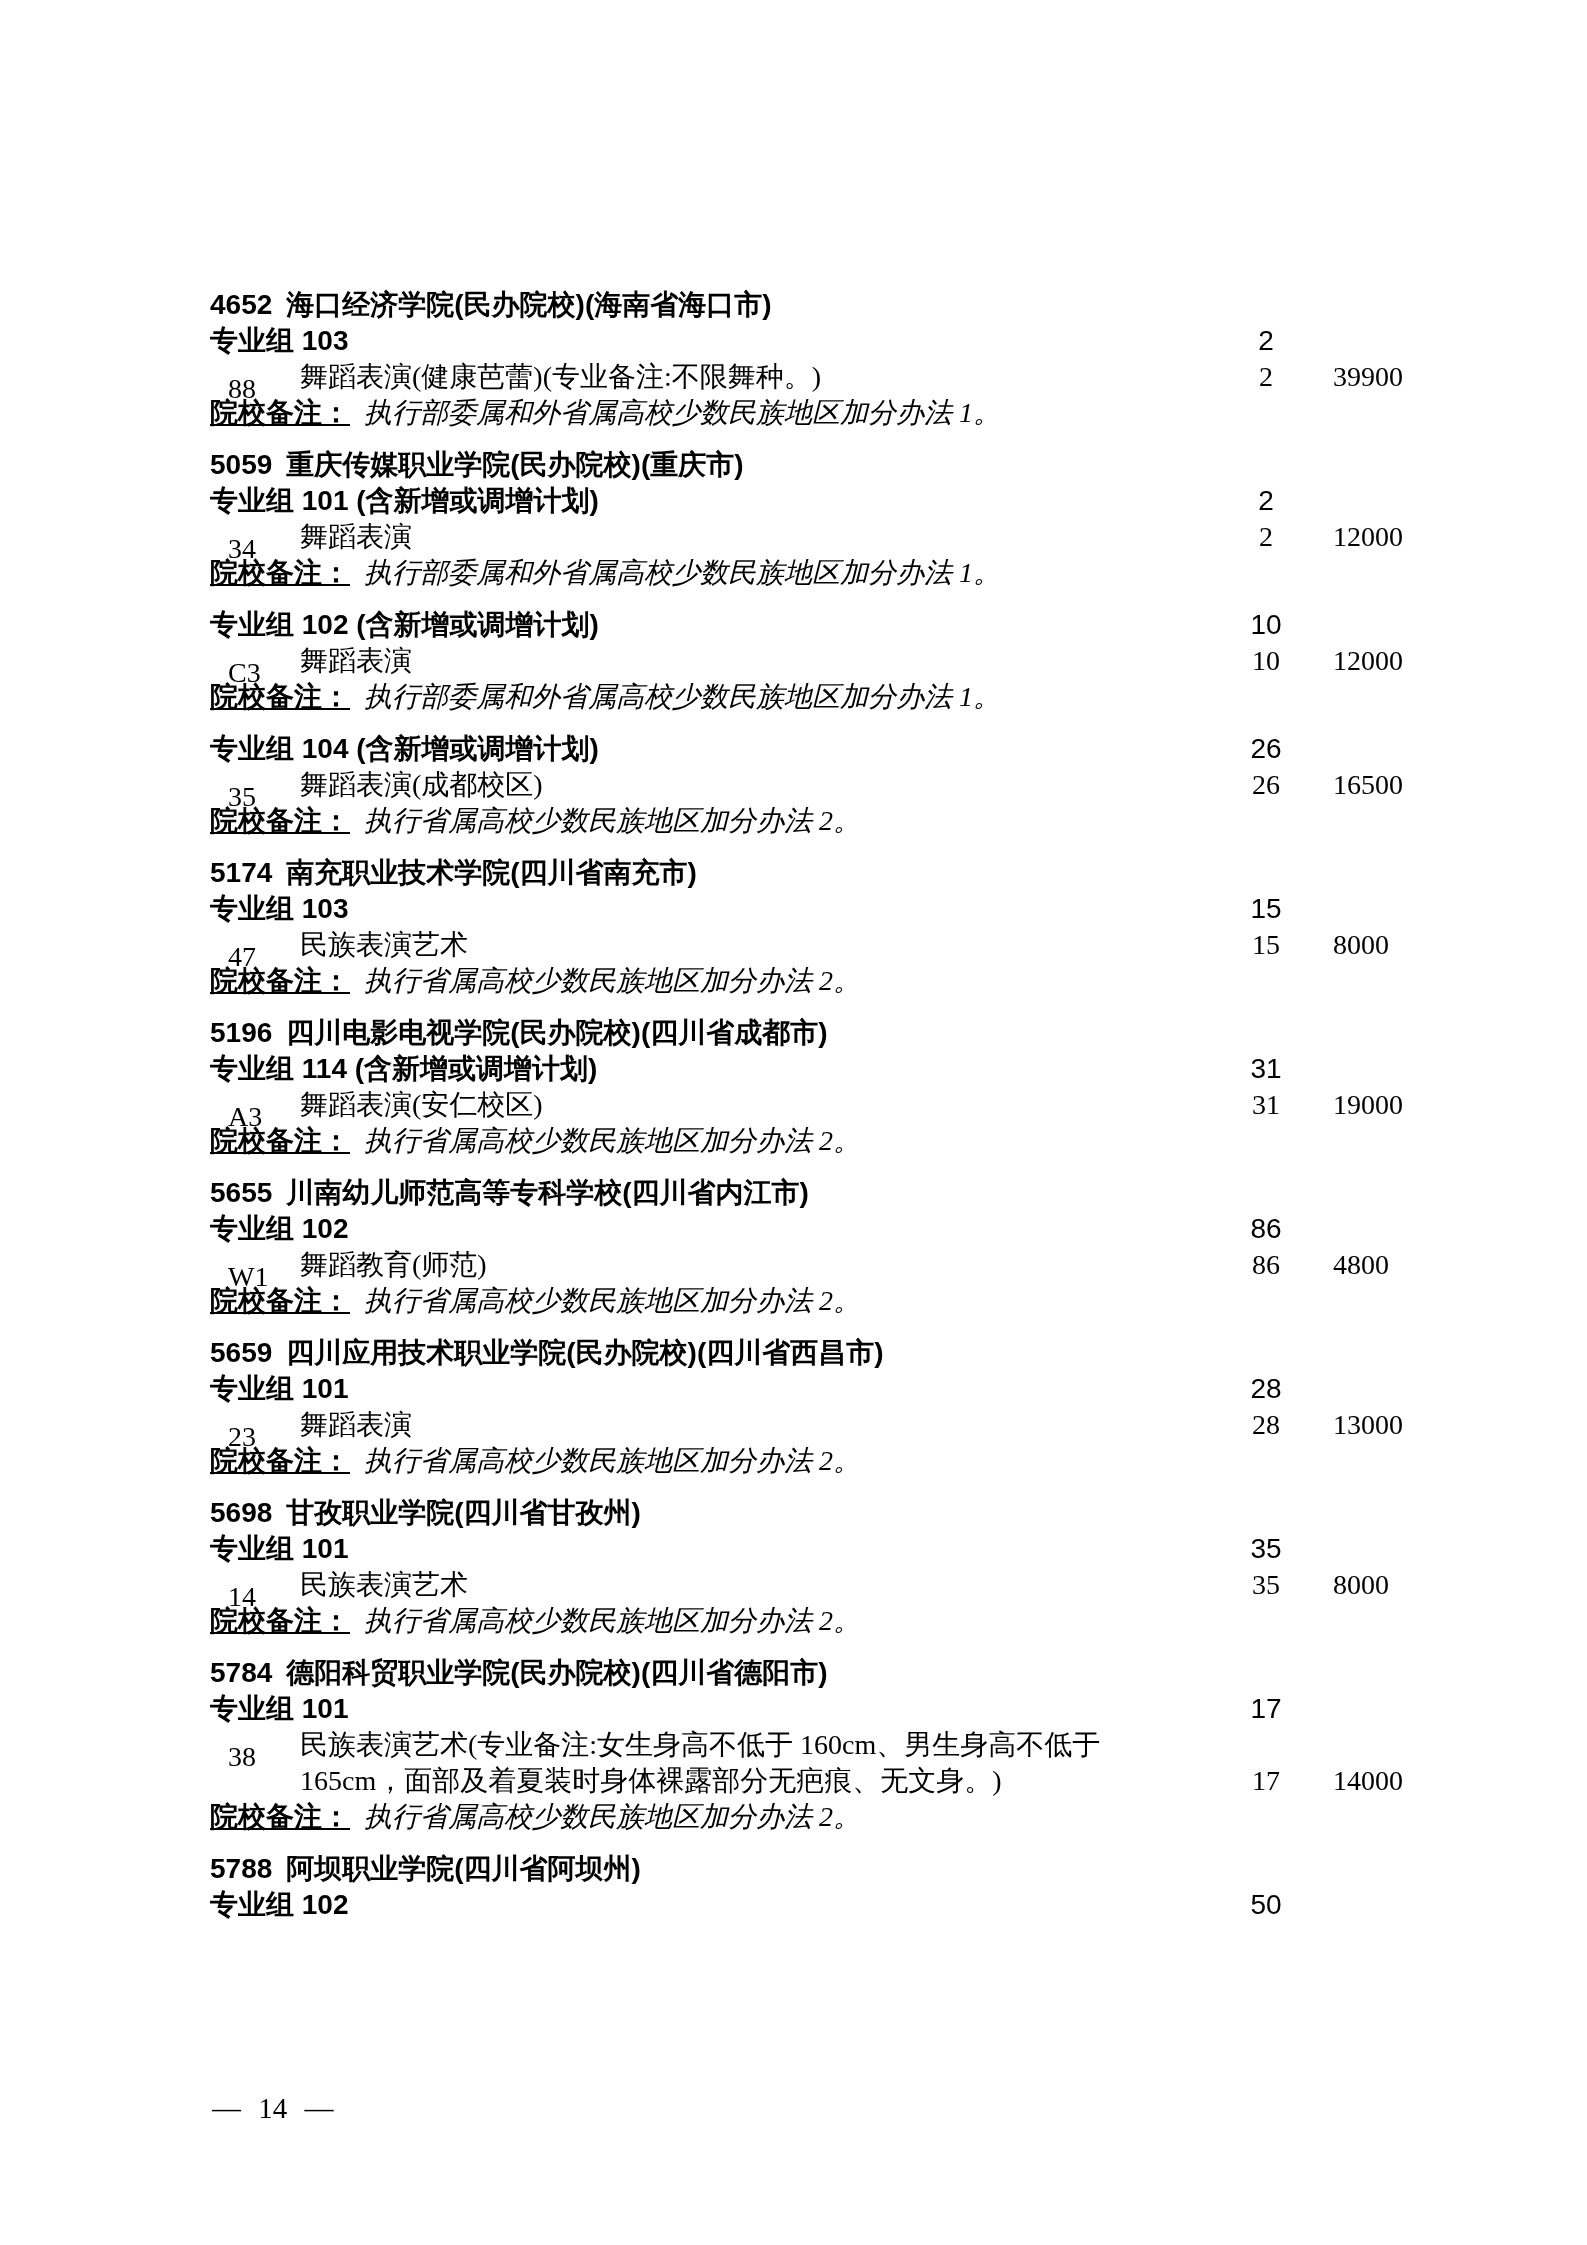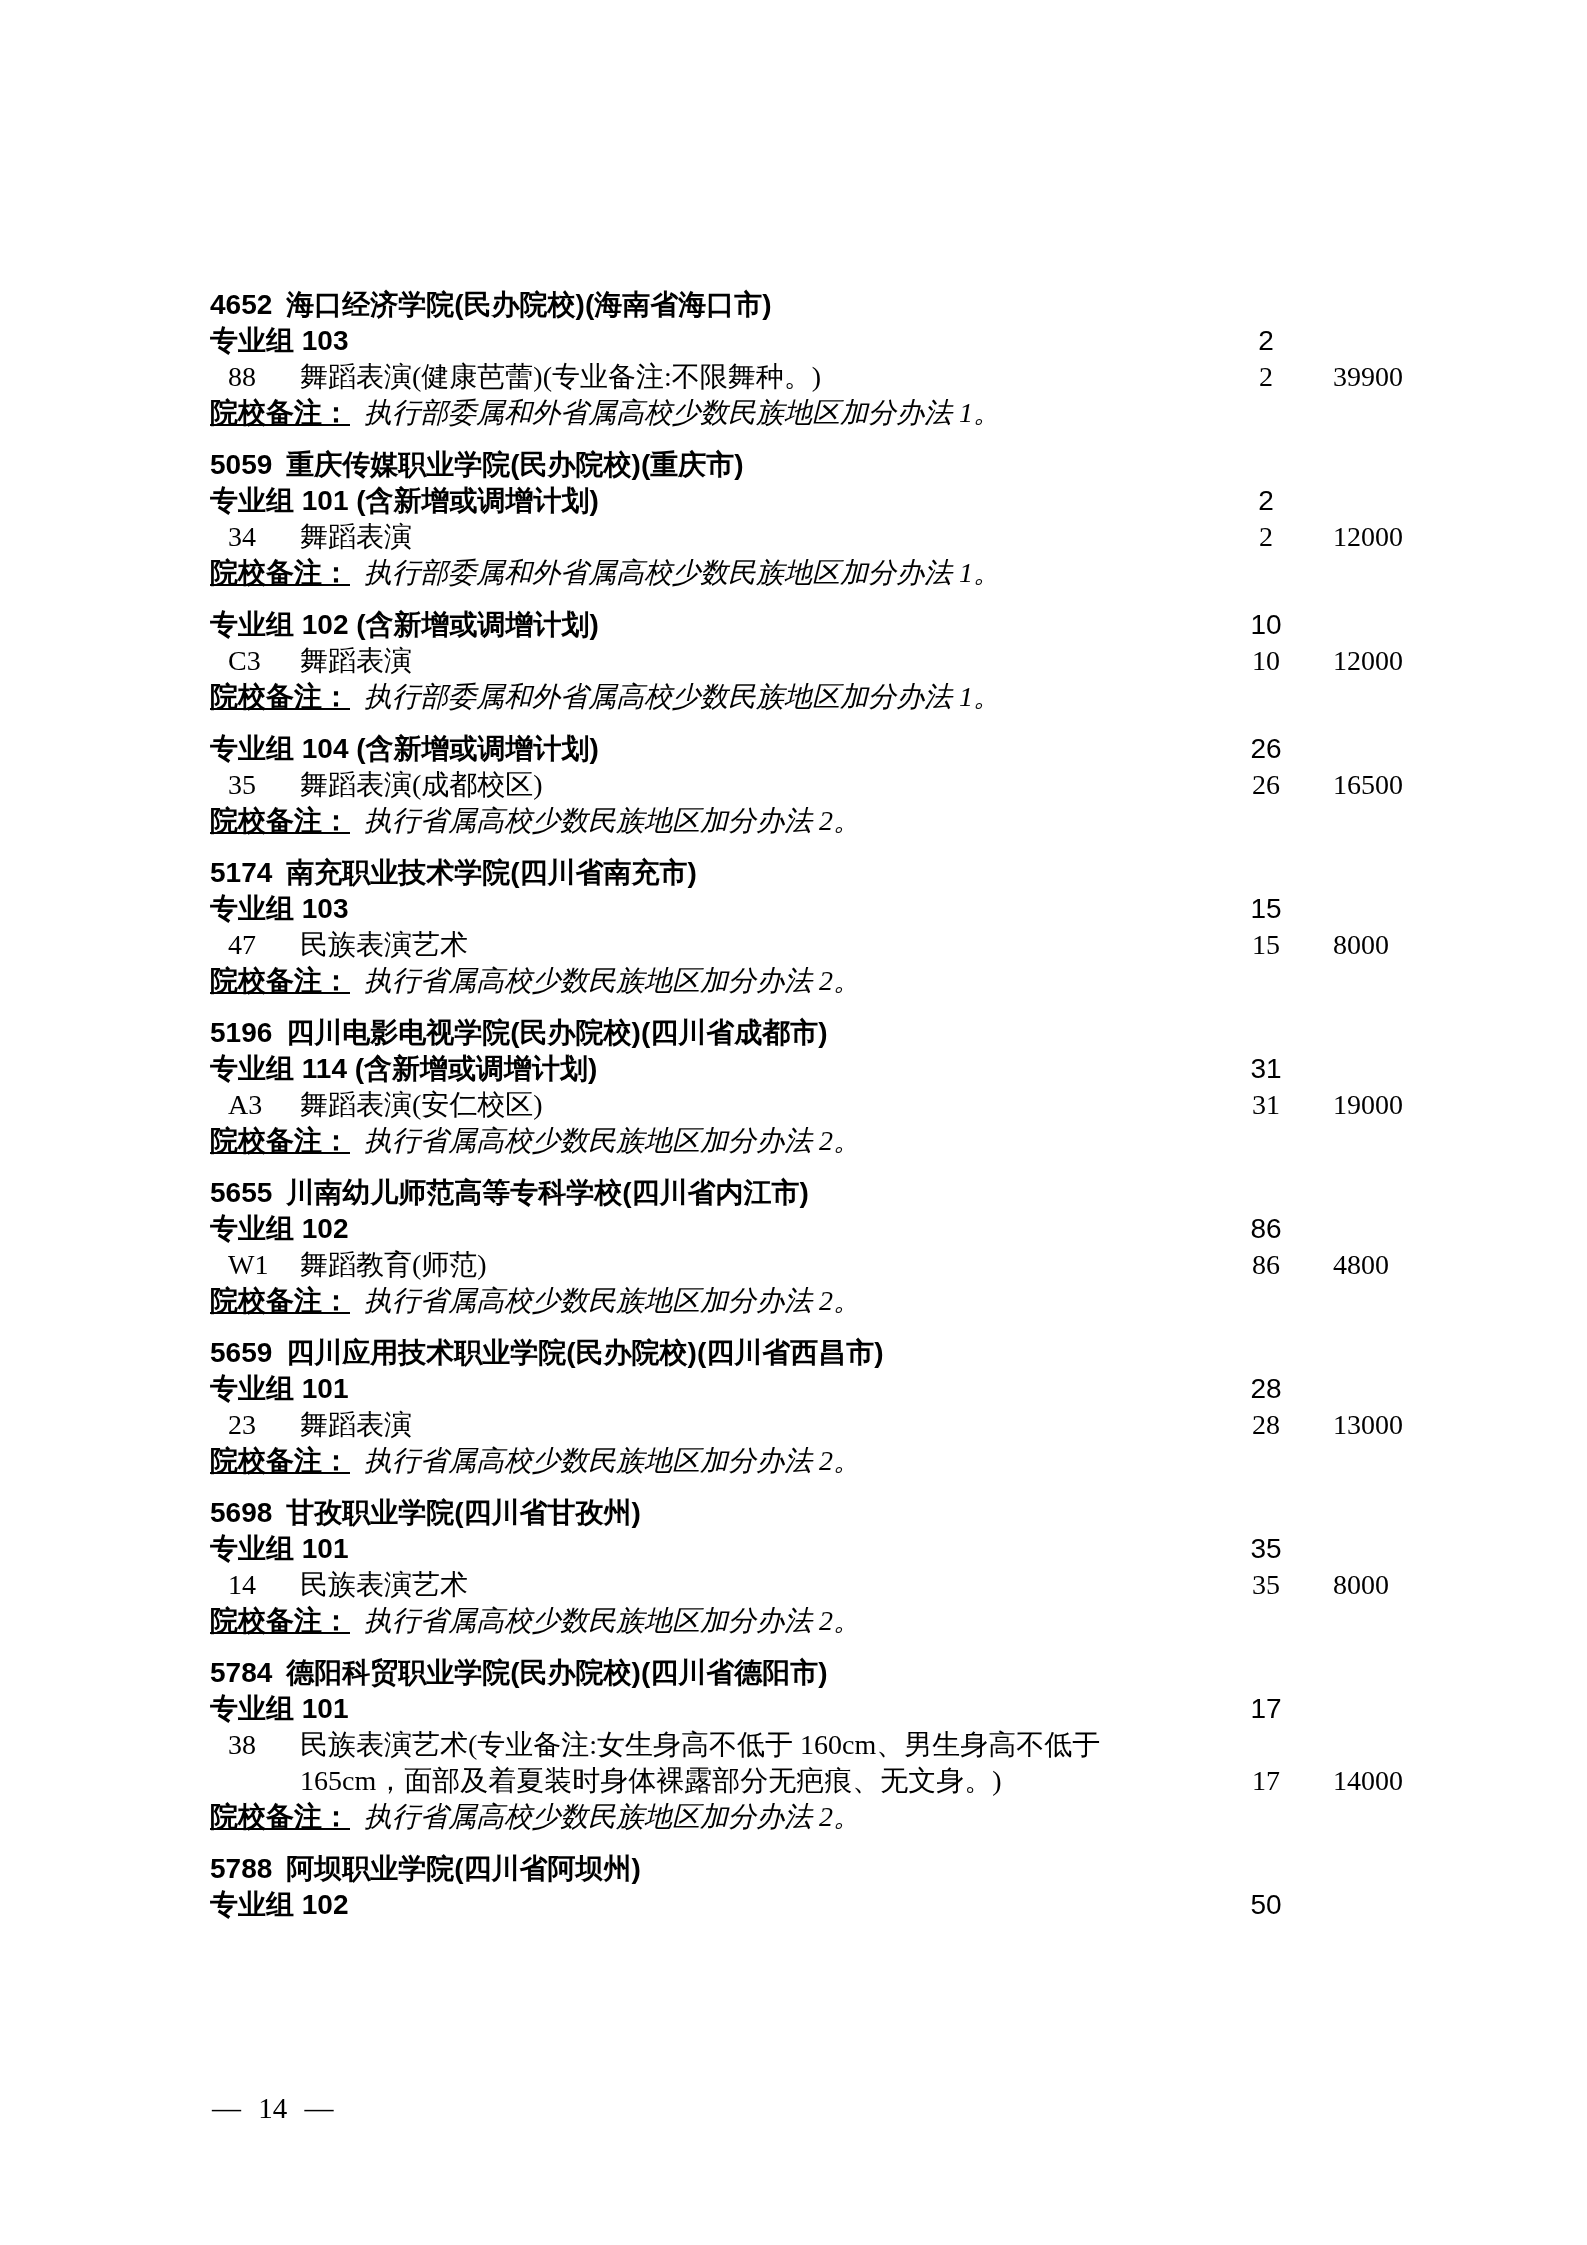--- a/index.html
+++ b/index.html
@@ -11,21 +11,21 @@
     font-family:"Liberation Serif","DejaVu Serif",serif;
   }
   .content { position:absolute; left:210px; top:287px; width:1310px; }
   .block { margin-bottom:16px; }
   .line { position:relative; min-height:36px; line-height:36px; font-size:28px; }
   .school-line, .group-line {
     font-family:"Liberation Sans","DejaVu Sans",sans-serif; font-weight:700;
   }
   .s-code { margin-right:14px; }
   .major-line { font-family:"Liberation Serif","DejaVu Serif",serif; }
-  .m-code { position:absolute; left:18px; top:0; }
+  .m-code { position:absolute; left:18px; top:12px; }
   .m-name { display:inline-block; margin-left:90px; width:900px; vertical-align:top; }
   .col-count {
     position:absolute; bottom:0; left:1026px; width:60px; height:36px;
     line-height:36px; text-align:center;
   }
   .group-line .col-count { font-family:"Liberation Sans","DejaVu Sans",sans-serif; font-weight:400; }
   .major-line .col-count { font-family:"Liberation Serif","DejaVu Serif",serif; }
   .col-fee {
     position:absolute; bottom:0; left:1123px; height:36px; line-height:36px;
     font-family:"Liberation Serif","DejaVu Serif",serif;

